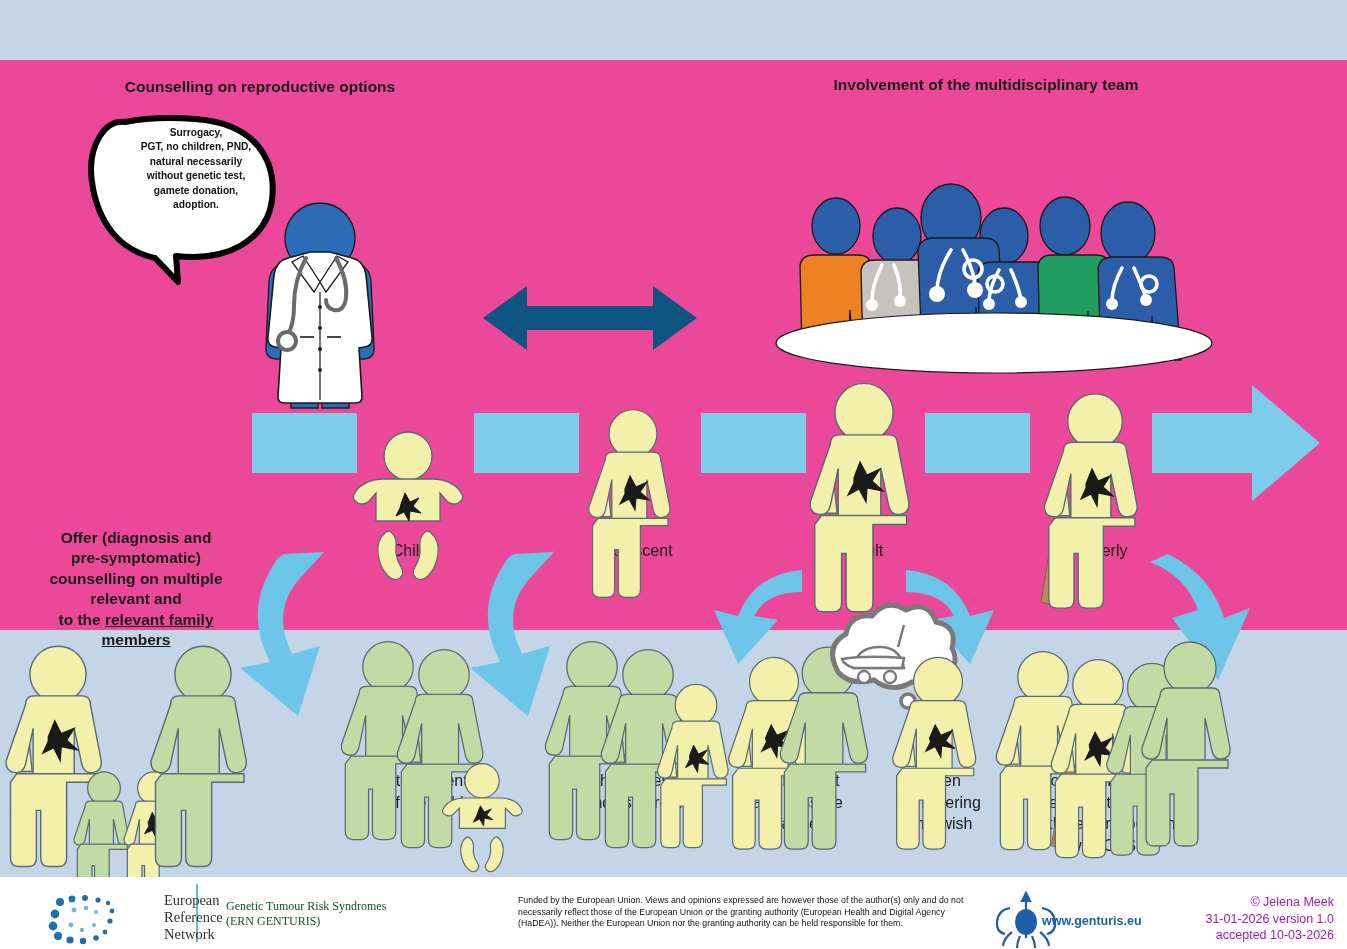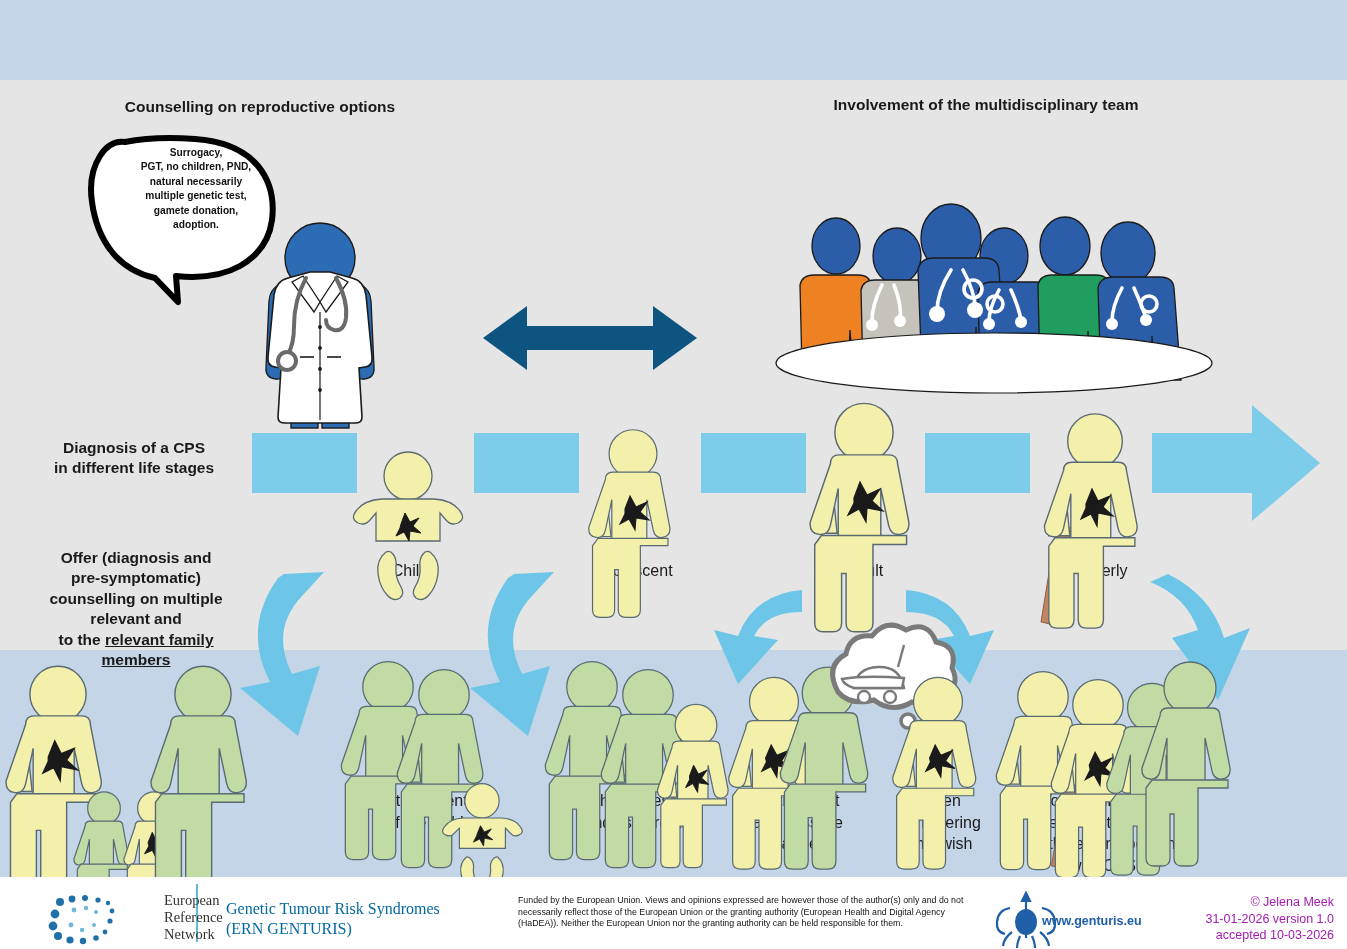--- a/index.html
+++ b/index.html
@@ -19,22 +19,22 @@
     display:flex;align-items:center;justify-content:center;
   }
   .header-title{
     font-size:20.5px;font-weight:bold;color:#1a1a1a;
     text-align:center;line-height:1.45;letter-spacing:-0.2px;
     width:1160px;
   }
 
   
   .canvas{
-    position:absolute;left:0;top:80px;width:1347px;height:570px;
-    background:#e5e5e5;
+    position:absolute;left:0;top:60px;width:1347px;height:570px;
+    background:#ec4899;
   }
 
   .sect-title{
     position:absolute;font-size:15.5px;font-weight:bold;color:#1a1a1a;
     text-align:center;white-space:nowrap;
   }
   #t-counsel{left:110px;top:18px;width:300px;}
   #t-mdt{left:810px;top:16px;width:352px;}
 
   .side-label{
@@ -73,21 +73,21 @@
     font-family:"Liberation Serif", serif;
     font-size:14.5px;color:#333;line-height:1.18;margin-left:36px;
   }
   .foot-div{
     position:absolute;left:196px;top:884px;width:2px;height:58px;
     background:#5fbcd8;
   }
   .foot-gtrs{
     position:absolute;left:226px;top:899px;width:280px;
     font-family:"Liberation Serif", serif;
-    font-size:16px;color:#0369a1;line-height:1.26;
+    font-size:12px;color:#14532d;line-height:1.26;
   }
   .foot-fund{
     position:absolute;left:518px;top:895px;width:446px;
     font-size:8.8px;color:#111;line-height:1.32;text-align:left;
   }
   .foot-url{
     position:absolute;left:1042px;top:914px;
     font-size:12.5px;font-weight:bold;color:#1f5fa8;
   }
   .foot-right{
@@ -99,39 +99,35 @@
 <body>
 
 <div id="root">
 
 
   <div class="canvas">
 
     <div class="sect-title" id="t-counsel">Counselling on reproductive options</div>
     <div class="sect-title" id="t-mdt">Involvement of the multidisciplinary team</div>
 
-    <div class="side-label" id="lbl-diag">
-      <div>Diagnosis of a CPS</div>
-      <div>in different life stages</div>
-    </div>
 
     <div class="side-label" id="lbl-offer">
       <div>Offer (diagnosis and</div>
       <div>pre-symptomatic)</div>
       <div>counselling on multiple</div>
       <div>relevant and</div>
       <div><span>to the </span><span class="u-line">relevant family </span></div>
       <div class="u-line" style="display:inline-block;">members </div>
     </div>
 
     <div class="bubble-text">
       <div>Surrogacy,</div>
       <div>PGT, no children, PND,</div>
       <div>natural necessarily</div>
-      <div>multiple genetic test,</div>
+      <div>without genetic test,</div>
       <div>gamete donation,</div>
       <div>adoption.</div>
     </div>
 
     <div class="stage-label" style="left:350px;top:482px;width:120px;">Child</div>
     <div class="stage-label" style="left:573px;top:482px;width:120px;">Adolescent</div>
     <div class="stage-label" style="left:805px;top:482px;width:120px;">Adult</div>
     <div class="stage-label" style="left:1043px;top:482px;width:120px;">Elderly</div>
 
     <div class="group-label" style="left:335px;top:710px;width:180px;">

